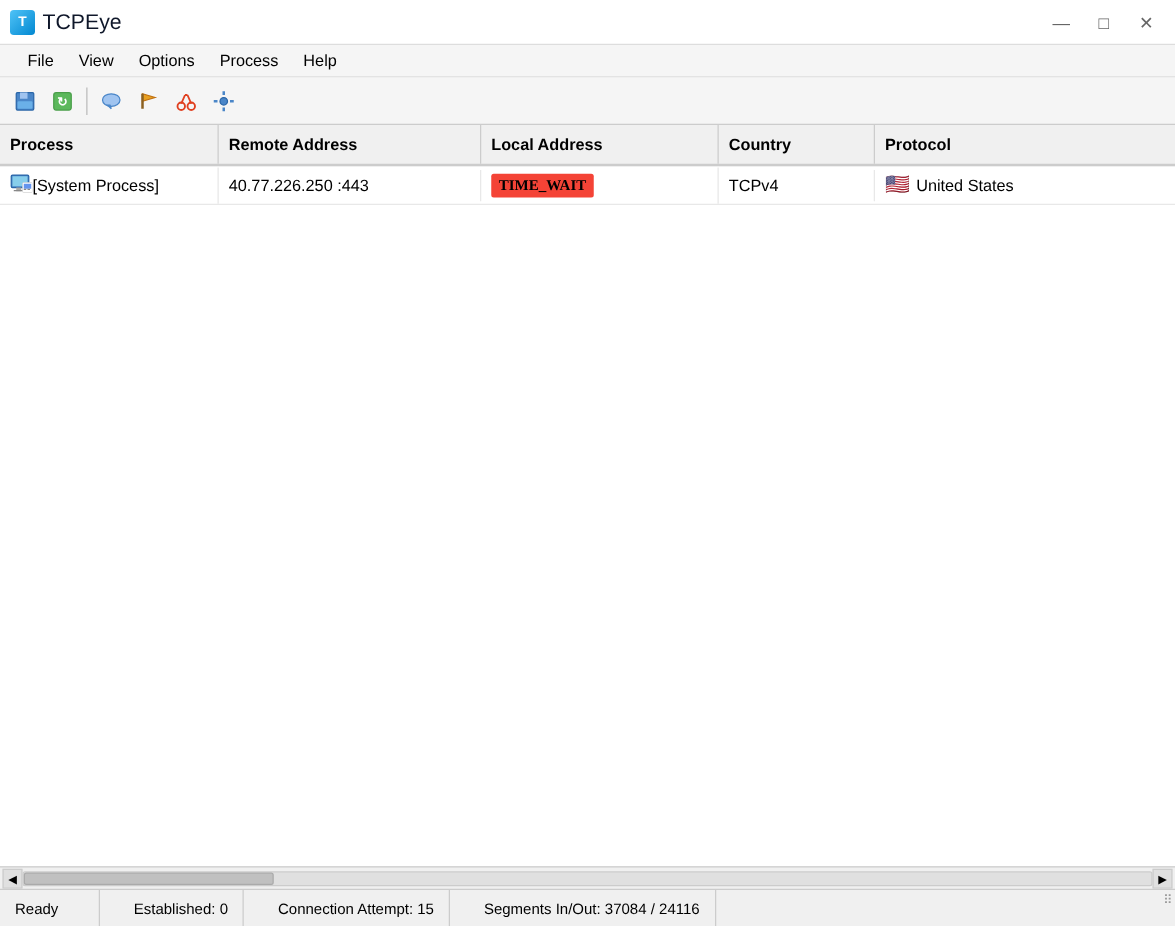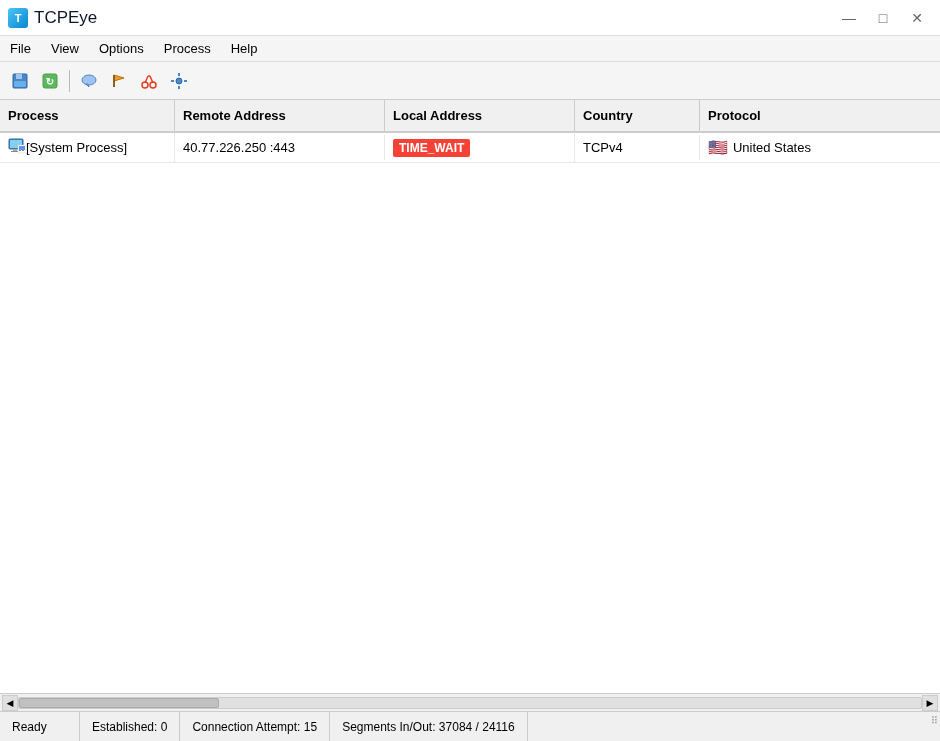--- a/index.html
+++ b/index.html
@@ -61,21 +61,21 @@
       display: flex;
       align-items: center;
       justify-content: center;
     }
 
     
     .menu-bar {
       background: #f5f5f5;
       display: flex;
       align-items: flex-end;
-      padding: 2px 0;
+      padding: 2px 12px;
       height: 26px;
       flex-shrink: 0;
       border-bottom: 1px solid #ddd;
     }
     .menu-item {
       padding: 3px 10px;
       cursor: pointer;
       color: #000;
       font-size: 13px;
     }
@@ -169,26 +169,27 @@
       align-items: center;
       gap: 0;
     }
     .process-icon {
       font-size: 14px;
       flex-shrink: 0;
     }
 
     .state-badge {
       background: #f44336;
-      color: #ffffff;
+      color: #000000;
       padding: 2px 6px;
       border-radius: 2px;
       font-size: 12px;
       font-weight: 600;
       display: inline-block;
+      font-family: Liberation Serif, serif;
     }
 
     .country-cell {
       display: flex;
       align-items: center;
       gap: 5px;
     }
     .flag-icon {
       font-size: 16px;
     }
@@ -235,20 +236,21 @@
     }
 
     
     .status-bar {
       height: 30px;
       background: #f0f0f0;
       border-top: 1px solid #ccc;
       display: flex;
       align-items: flex-start;
       flex-shrink: 0;
+      gap: 15px;
     }
     .status-item {
       padding: 0 12px;
       font-size: 12px;
       color: #000;
       border-right: 1px solid #ccc;
       height: 100%;
       display: flex;
       align-items: center;
     }

